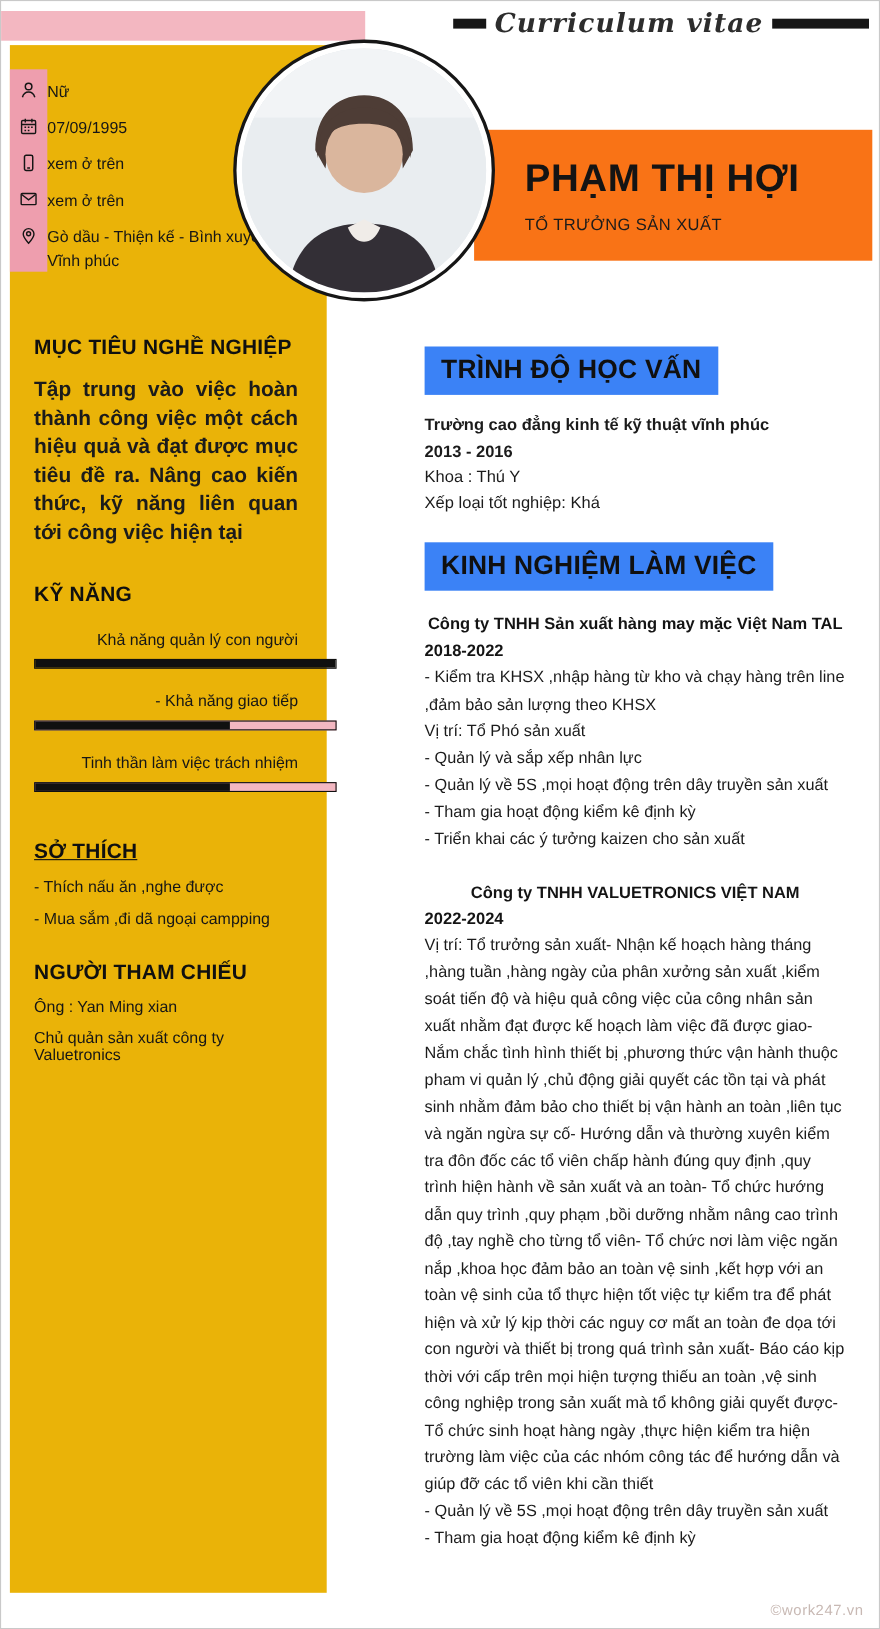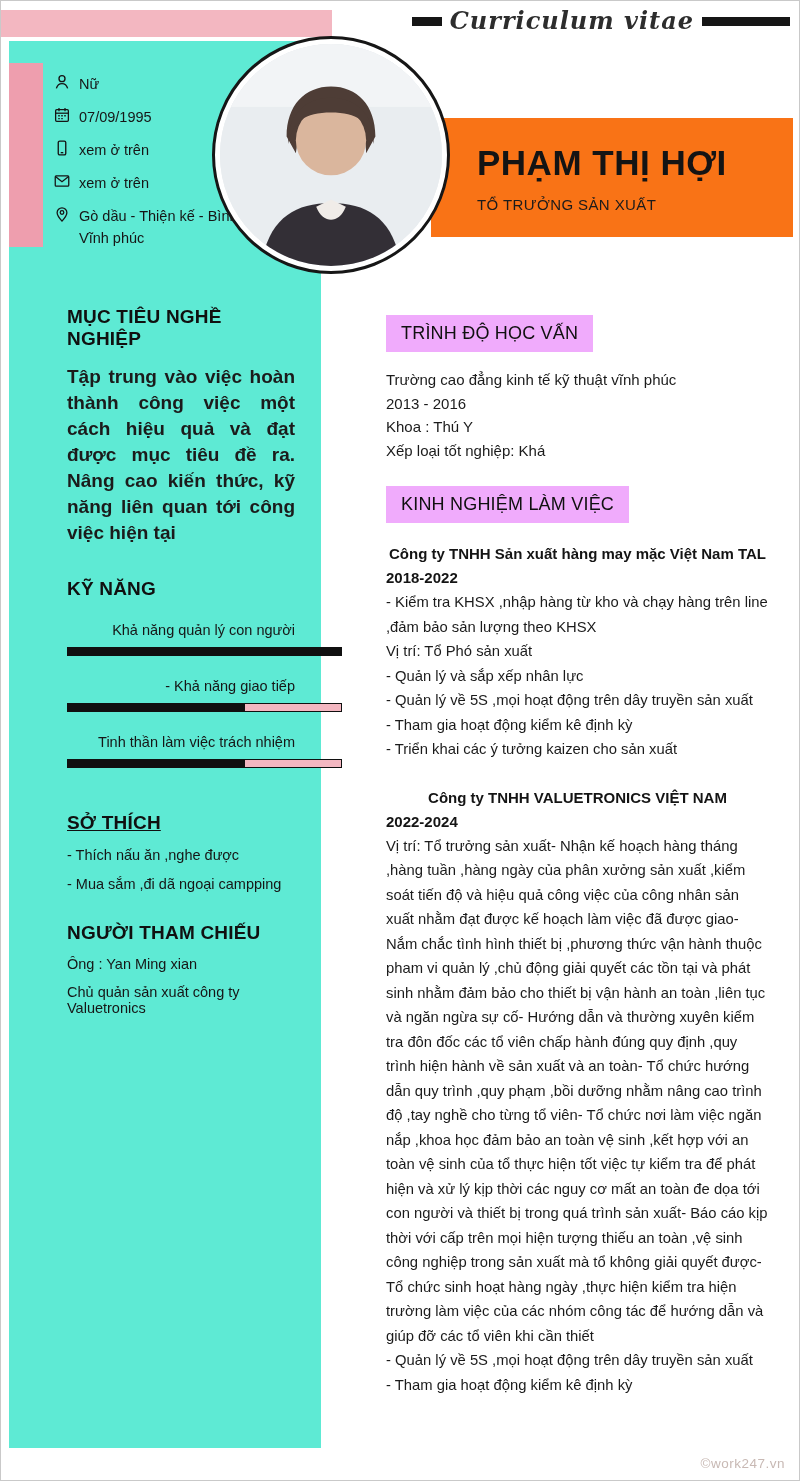--- a/index.html
+++ b/index.html
@@ -13,21 +13,21 @@
   .top-bar { position:absolute; left:0; top:9px; width:331px; height:27px; background:#f3b7c1; }
   .cv-head { position:absolute; top:8px; right:9px; display:flex; align-items:center; gap:8px; }
   .cv-bar { height:9px; background:#161616; }
   .cv-bar.short { width:30px; }
   .cv-bar.long  { width:88px; }
   .cv-title {
     font-family:"DejaVu Serif", serif; font-style:italic; font-weight:600;
     font-size:24px; color:#2d2d2d; letter-spacing:1px; line-height:1;
   }
   
-  .sidebar { position:absolute; left:8px; top:40px; width:312px; height:1407px; background:#5eead4;padding-left:36px; }
+  .sidebar { position:absolute; left:8px; top:40px; width:288px; height:1407px; background:#eab308; }
   .icon-strip { position:absolute; left:0; top:22px; width:34px; height:184px; background:#ee9eae; }
   .contact { position:relative; padding-top:30px; }
   .contact-row { display:flex; align-items:flex-start; margin-bottom:7px; min-height:26px; }
   .contact-icon { width:34px; flex:0 0 34px; display:flex; justify-content:center; padding-top:2px; }
   .contact-text { font-size:14.5px; line-height:1.5; padding-top:3px; padding-right:24px; color:#161616; }
   .side-body { padding:0 26px 0 22px; }
   .side-heading { font-size:19px; font-weight:bold; color:#101010; letter-spacing:.2px; }
   .objective-head { margin-top:56px; }
   .objective-text { margin-top:14px; font-size:19px; line-height:26px; text-align:justify; color:#1b1b1b;font-weight:bold; }
   .skills-head { margin-top:32px; }
@@ -50,26 +50,26 @@
   
   .name-banner {
     position:absolute; left:430px; top:117px; width:362px; height:119px; background:#f97316;
     display:flex; flex-direction:column; justify-content:center; padding-left:46px; z-index:1;
   }
   .person-name { font-size:35px; font-weight:bold; color:#141414; letter-spacing:.5px; }
   .person-title { margin-top:13px; font-size:15px; color:#1b1b1b; letter-spacing:.4px; }
   
   .main { position:absolute; left:385px; top:314px; width:407px; padding-right:24px; }
   .hl-heading {
-    display:inline-block; background:#f0abfc; padding:8px 15px;
-    font-size:18px; font-weight:normal; color:#101010; letter-spacing:.2px;
+    display:inline-block; background:#3b82f6; padding:8px 15px;
+    font-size:24px; font-weight:bold; color:#101010; letter-spacing:.2px;
   }
   .edu-block { margin-top:16px; }
   .edu-line { font-size:15px; line-height:23.5px; color:#1b1b1b; }
-  .b { font-weight:normal; }
+  .b { font-weight:bold; }
   .exp-heading { margin-top:24px; }
   .job { margin-top:19px; }
   .job + .job { margin-top:24px; }
   .job-company { font-size:15px; font-weight:bold; line-height:24px; color:#141414;text-align:center; }
   .job-years   { font-size:15px; font-weight:bold; line-height:24px; color:#141414; }
   .job-line { font-size:14.8px; line-height:24.5px; color:#1b1b1b; }
   
   .watermark { position:absolute; right:14px; bottom:9px; font-size:13.5px; color:#c8b9b4; letter-spacing:.5px; }
 </style>
 </head>

